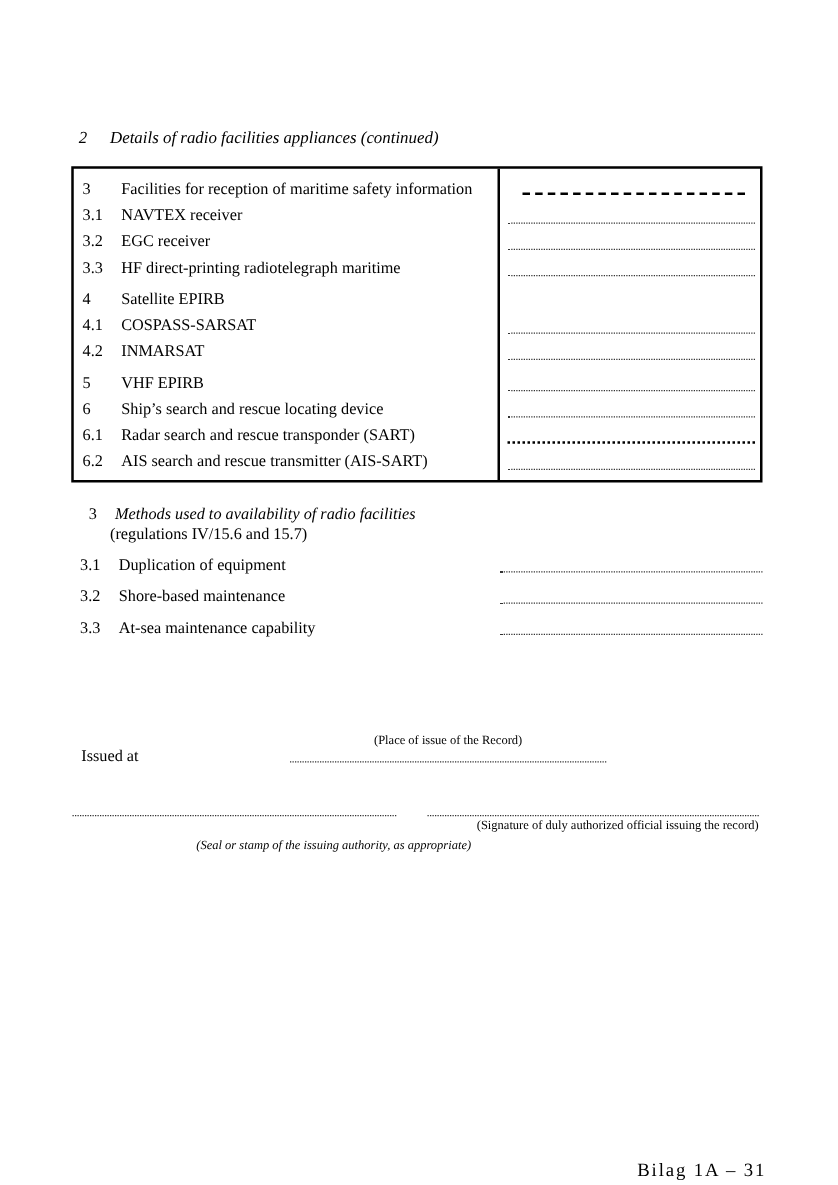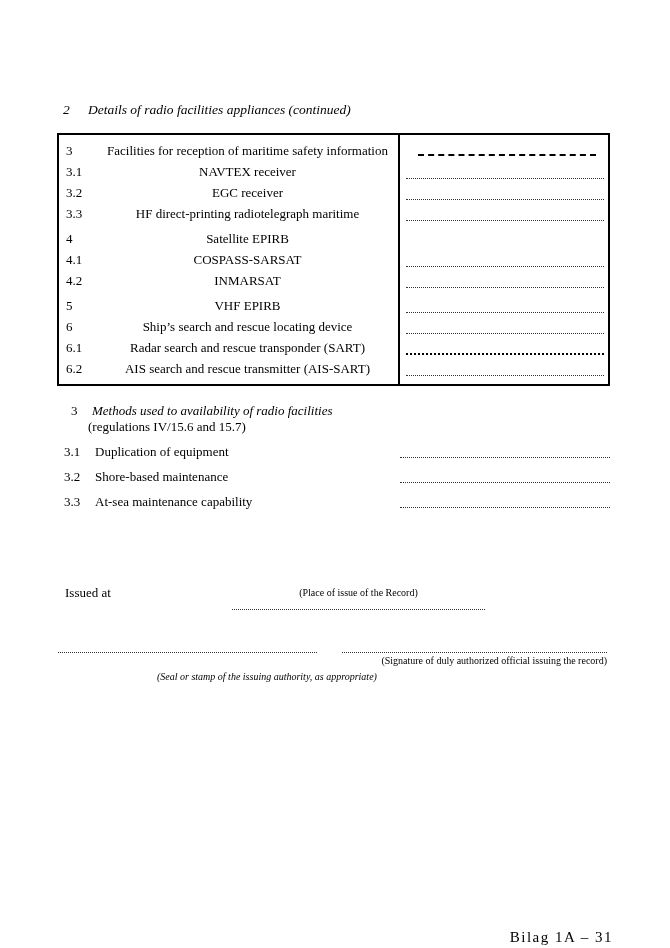--- a/index.html
+++ b/index.html
@@ -10,40 +10,40 @@
   .sec-header { position: absolute; left: 63px; top: 57px; font-size: 13.5px; font-style: italic; }
   .sec-header .sec-num { display: inline-block; width: 25px; }
 
   
   .equip-box { position: absolute; left: 57px; top: 88px; width: 549px; height: 249px; border: 2px solid #000; }
   .equip-divider { position: absolute; left: 339px; top: 0; bottom: 0; width: 2px; background: #000; }
   .equip-row { display: flex; height: 21px; line-height: 21px; font-size: 13px; }
   .equip-row[data-group="first"] { margin-top: 5px; }
   .equip-row[data-group="start"] { margin-top: 4px; }
   .equip-num { margin-left: 7px; width: 31px; flex: 0 0 31px; }
-  .equip-label { flex: 1; white-space: nowrap; text-align: center; }
+  .equip-label { flex: 1; white-space: nowrap; }
   .equip-right { position: relative; width: 210px; flex: 0 0 210px; }
   .entry-line { position: absolute; left: 8px; right: 4px; bottom: 3px; border-bottom: 1px dotted #333; }
   .equip-row[data-line="dashed"] .entry-line { left: 20px; right: 12px; bottom: 5px; border-bottom: 2px dashed #000; }
   .equip-row[data-line="dotted-bold"] .entry-line { border-bottom: 2px dotted #000; }
 
   
   .avail-head { position: absolute; left: 64px; top: 358px; font-size: 13px; }
   .avail-head .avail-num { display: inline-block; width: 21px; font-style: normal; }
   .avail-head .avail-title { font-style: italic; }
   .avail-sub { position: absolute; left: 88px; top: 374px; font-size: 13px; }
   .avail-rows { position: absolute; left: 57px; top: 394px; width: 553px; }
   .avail-row { position: relative; display: flex; height: 25px; line-height: 25px; font-size: 13px; }
   .avail-num { margin-left: 7px; width: 31px; flex: 0 0 31px; }
   .avail-label { white-space: nowrap; }
   .avail-line { position: absolute; left: 343px; right: 0; bottom: 6px; border-bottom: 1px dotted #333; }
 
   
   .certify { position: absolute; left: 62px; top: 498px; font-size: 13px; }
-  .issued-label { position: absolute; left: 65px; top: 540px; font-size: 13px; }
+  .issued-label { position: absolute; left: 65px; top: 552px; font-size: 13px; }
   .place-line { position: absolute; left: 232px; top: 555px; width: 253px; height: 9px; border-bottom: 1px dotted #333; }
   .place-caption { position: absolute; left: 232px; top: 542px; width: 253px; text-align: center; font-size: 10px; }
   .date-line { position: absolute; left: 58px; top: 598px; width: 259px; height: 9px; border-bottom: 1px dotted #333; }
   .date-caption { position: absolute; left: 58px; top: 610px; width: 259px; text-align: center; font-size: 10px; }
   .sig-line { position: absolute; left: 342px; top: 598px; width: 265px; height: 9px; border-bottom: 1px dotted #333; }
   .sig-caption { position: absolute; left: 342px; top: 610px; width: 265px; text-align: right; font-size: 10px; }
   .seal-caption { position: absolute; left: 157px; top: 626px; width: 400px; text-align: left; font-size: 10px; font-style: italic; }
 
   
   .footer-label { position: absolute; right: 57px; top: 884px; font-size: 15px; letter-spacing: 1.5px; }

